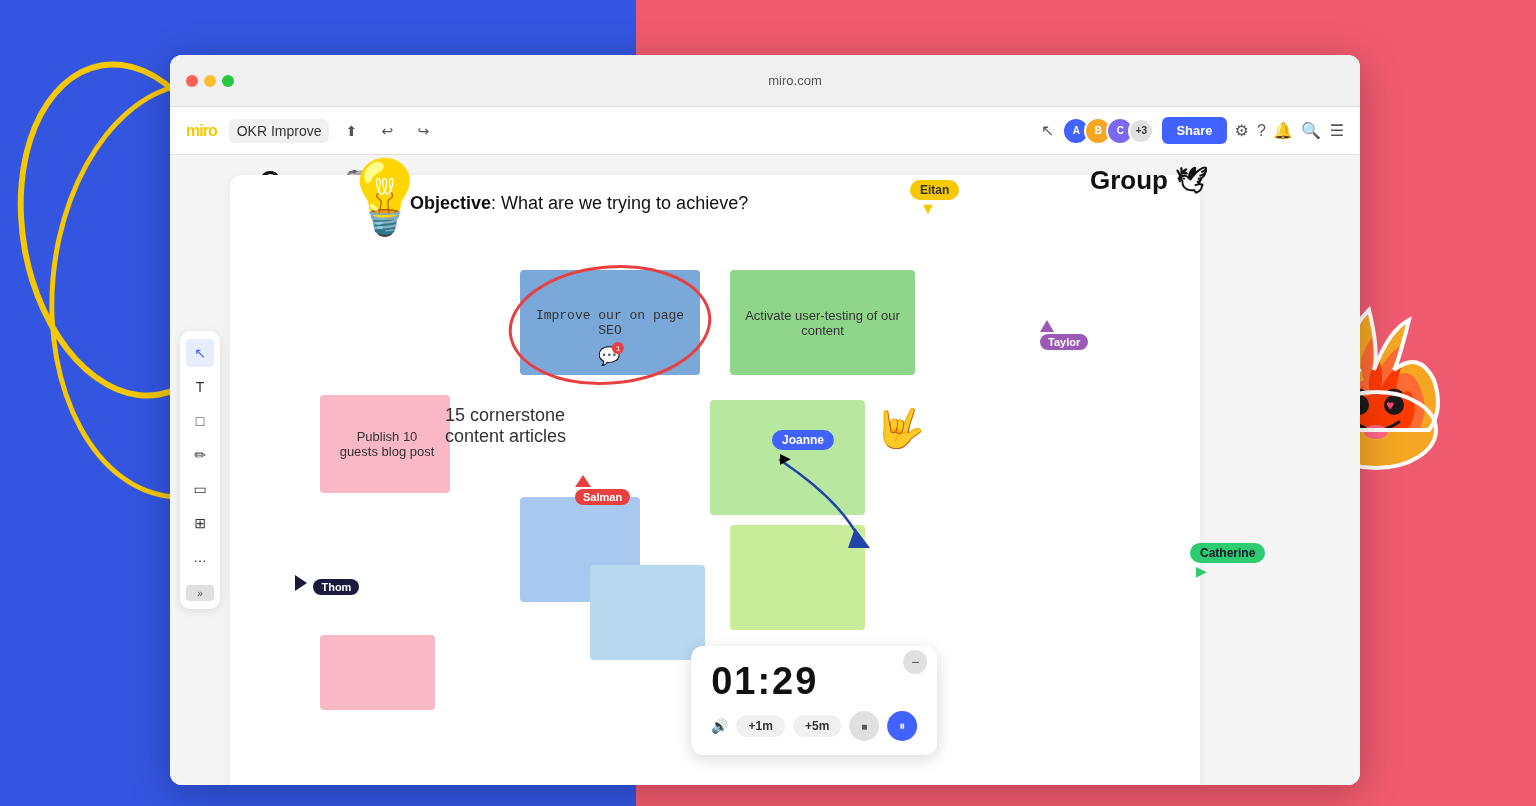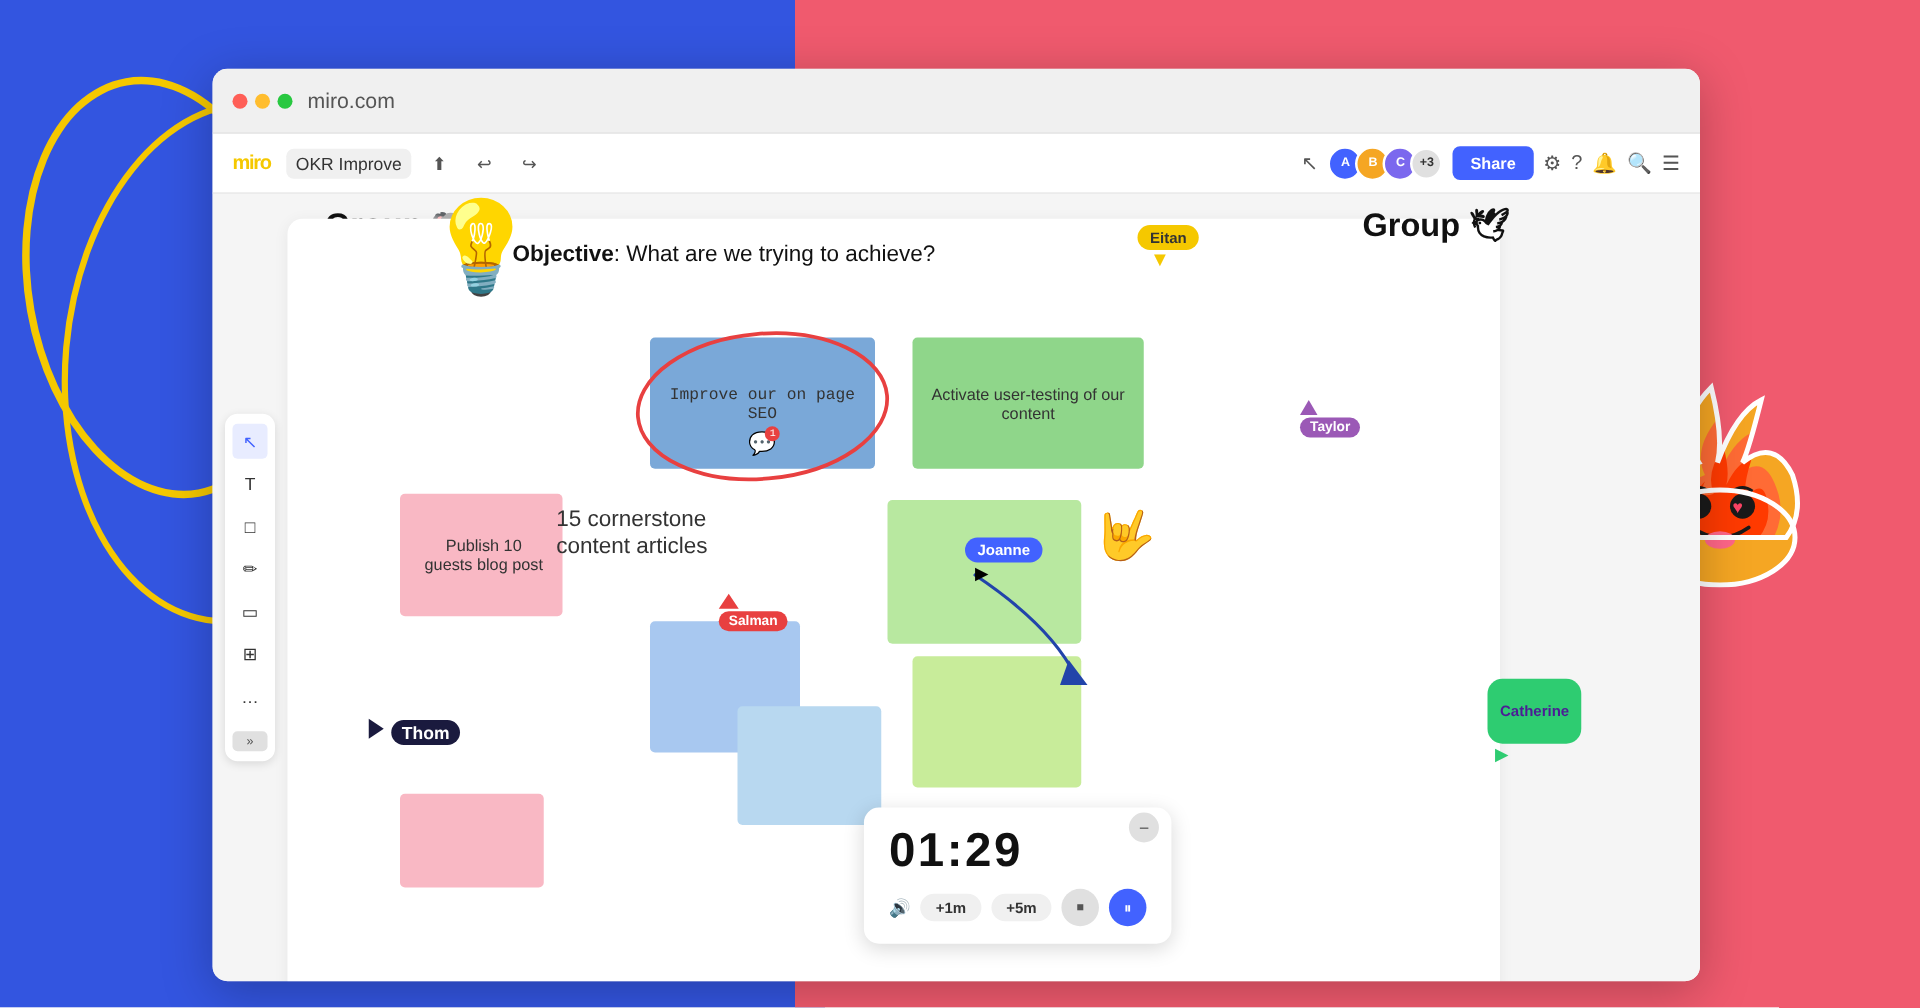--- a/index.html
+++ b/index.html
@@ -81,22 +81,22 @@
       gap: 6px;
     }
     .browser-dot {
       width: 12px;
       height: 12px;
       border-radius: 50%;
       background: #ccc;
     }
     .browser-url-bar {
       flex: 1;
-      text-align: left;
-      font-size: 17px;
+      text-align: center;
+      font-size: 13px;
       color: #555;
     }
 
     
     .miro-toolbar {
       height: 48px;
       background: white;
       border-bottom: 1px solid #e0e0e0;
       display: flex;
       align-items: center;
@@ -533,39 +533,39 @@
         <div style="background:#e84040; color:white; padding:2px 8px; border-radius:10px; font-size:11px; font-weight:600;">Salman</div>
       </div>
 
       <div style="position:absolute; left:542px; top:255px; z-index:30;">
         <div style="background:#4262ff; color:white; padding:3px 10px; border-radius:12px; font-size:12px; font-weight:600;">Joanne</div>
         <div style="margin-left:8px; font-size:14px;">▶</div>
       </div>
 
       <div style="position:absolute; left:65px; top:400px; z-index:30;">
         <div style="width:0; height:0; border-top:8px solid transparent; border-bottom:8px solid transparent; border-left:12px solid #1a1a3e; margin-right:2px; display:inline-block;"></div>
-        <div style="background:#1a1a3e; color:white; padding:2px 8px; border-radius:10px; font-size:14px; font-weight:600; display:inline-block;">Thom</div>
+        <div style="background:#1a1a3e; color:white; padding:2px 8px; border-radius:10px; font-size:11px; font-weight:600; display:inline-block;">Thom</div>
       </div>
 
     </div>
 
     <div style="position:absolute; left:740px; top:25px; z-index:30;">
       <div style="background:#f5c800; color:#333; padding:3px 10px; border-radius:12px; font-size:12px; font-weight:600;">Eitan</div>
       <div style="margin-left:10px; color:#f5c800; font-size:16px;">▼</div>
     </div>
 
     <div class="group-label" style="left:920px; top:10px;">Group 🕊</div>
 
     <div style="position:absolute; left:870px; top:165px; z-index:30;">
       <div style="width:0; height:0; border-left:7px solid transparent; border-right:7px solid transparent; border-bottom:12px solid #9b59b6; margin-bottom:2px;"></div>
       <div style="background:#9b59b6; color:white; padding:2px 8px; border-radius:10px; font-size:11px; font-weight:600;">Taylor</div>
     </div>
 
     <div style="position:absolute; left:1020px; top:388px; z-index:30;">
-      <div style="background:#2ecc71; color:#4c1d95; padding:19px 10px; border-radius:12px; font-size:12px; font-weight:600;">Catherine</div>
+      <div style="background:#2ecc71; color:#0f172a; padding:3px 10px; border-radius:12px; font-size:12px; font-weight:600;">Catherine</div>
       <div style="margin-left:6px; color:#2ecc71; font-size:14px;">▶</div>
     </div>
 
     <div class="timer-widget">
       <div style="position:relative; width:100%;">
         <div class="timer-minus-btn">−</div>
         <div class="timer-display">
           <span>01</span><span class="timer-colon">:</span><span>29</span>
         </div>
       </div>

